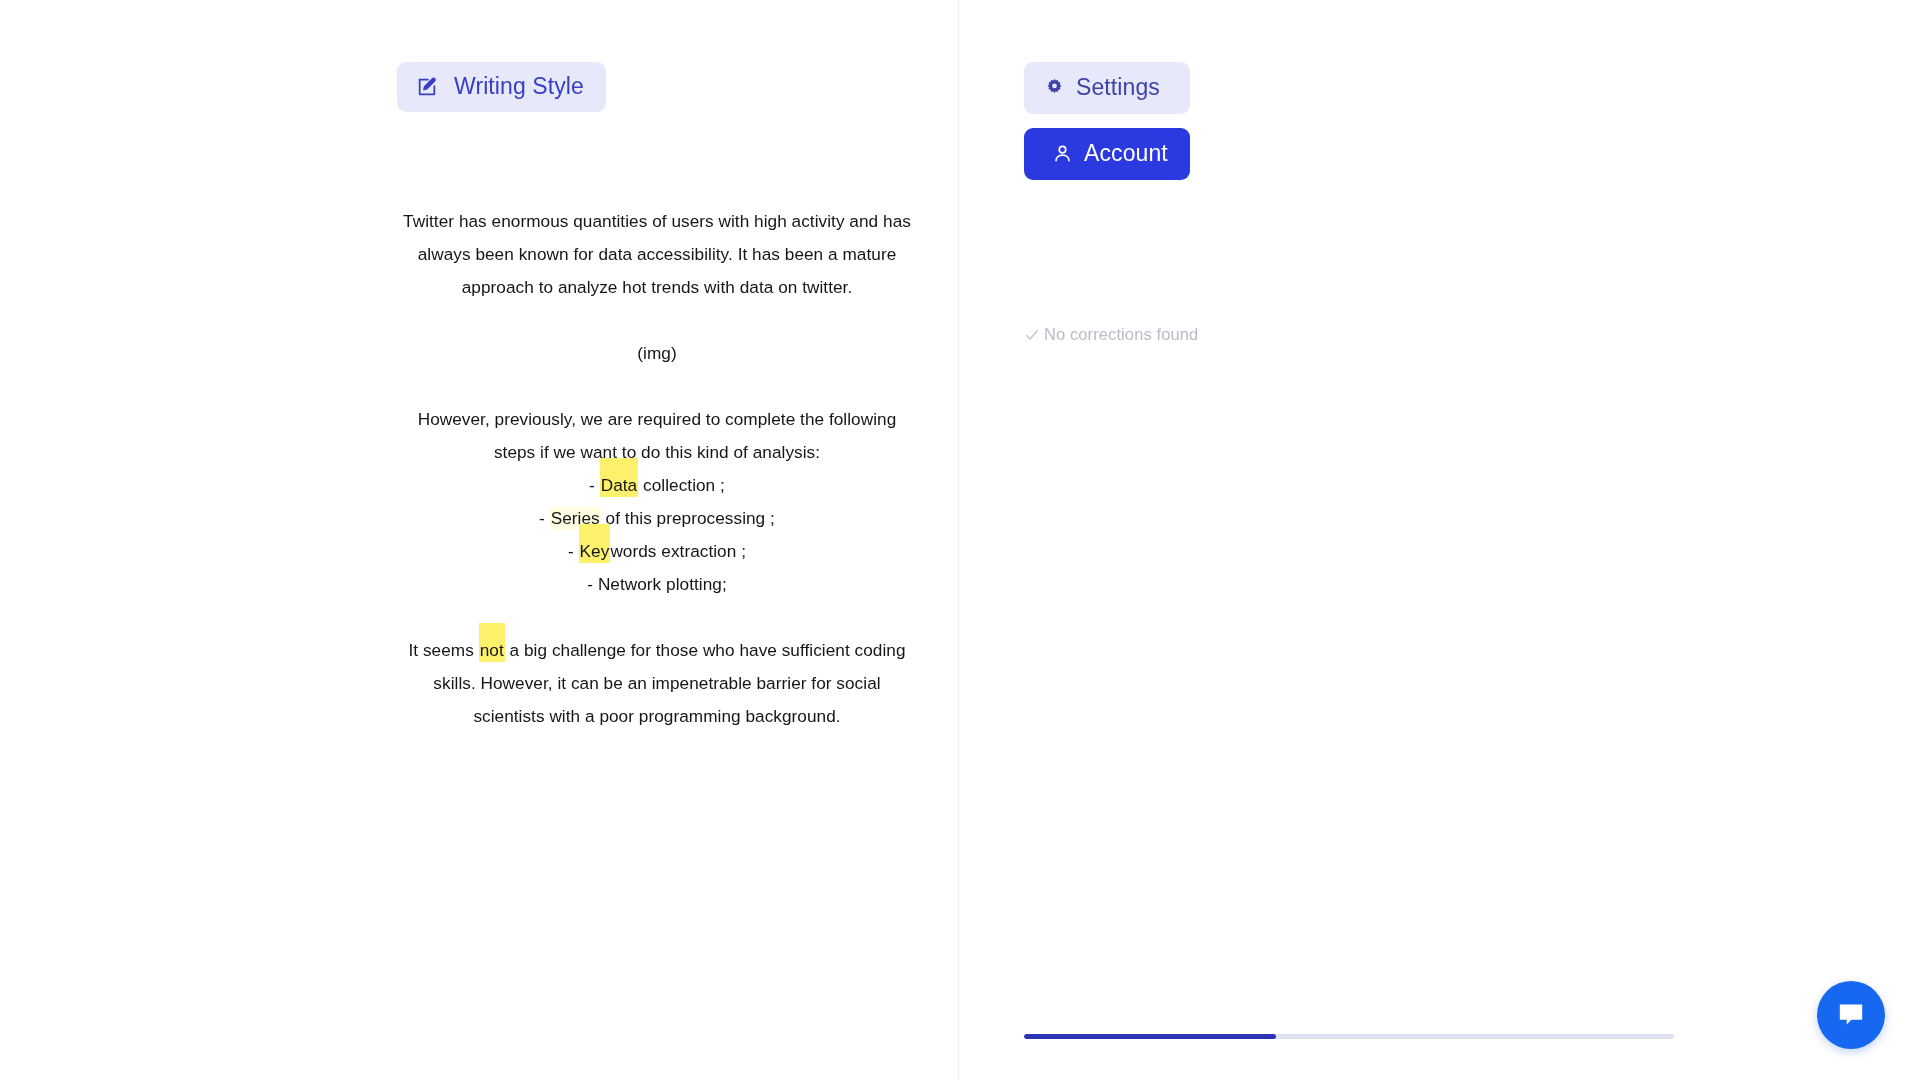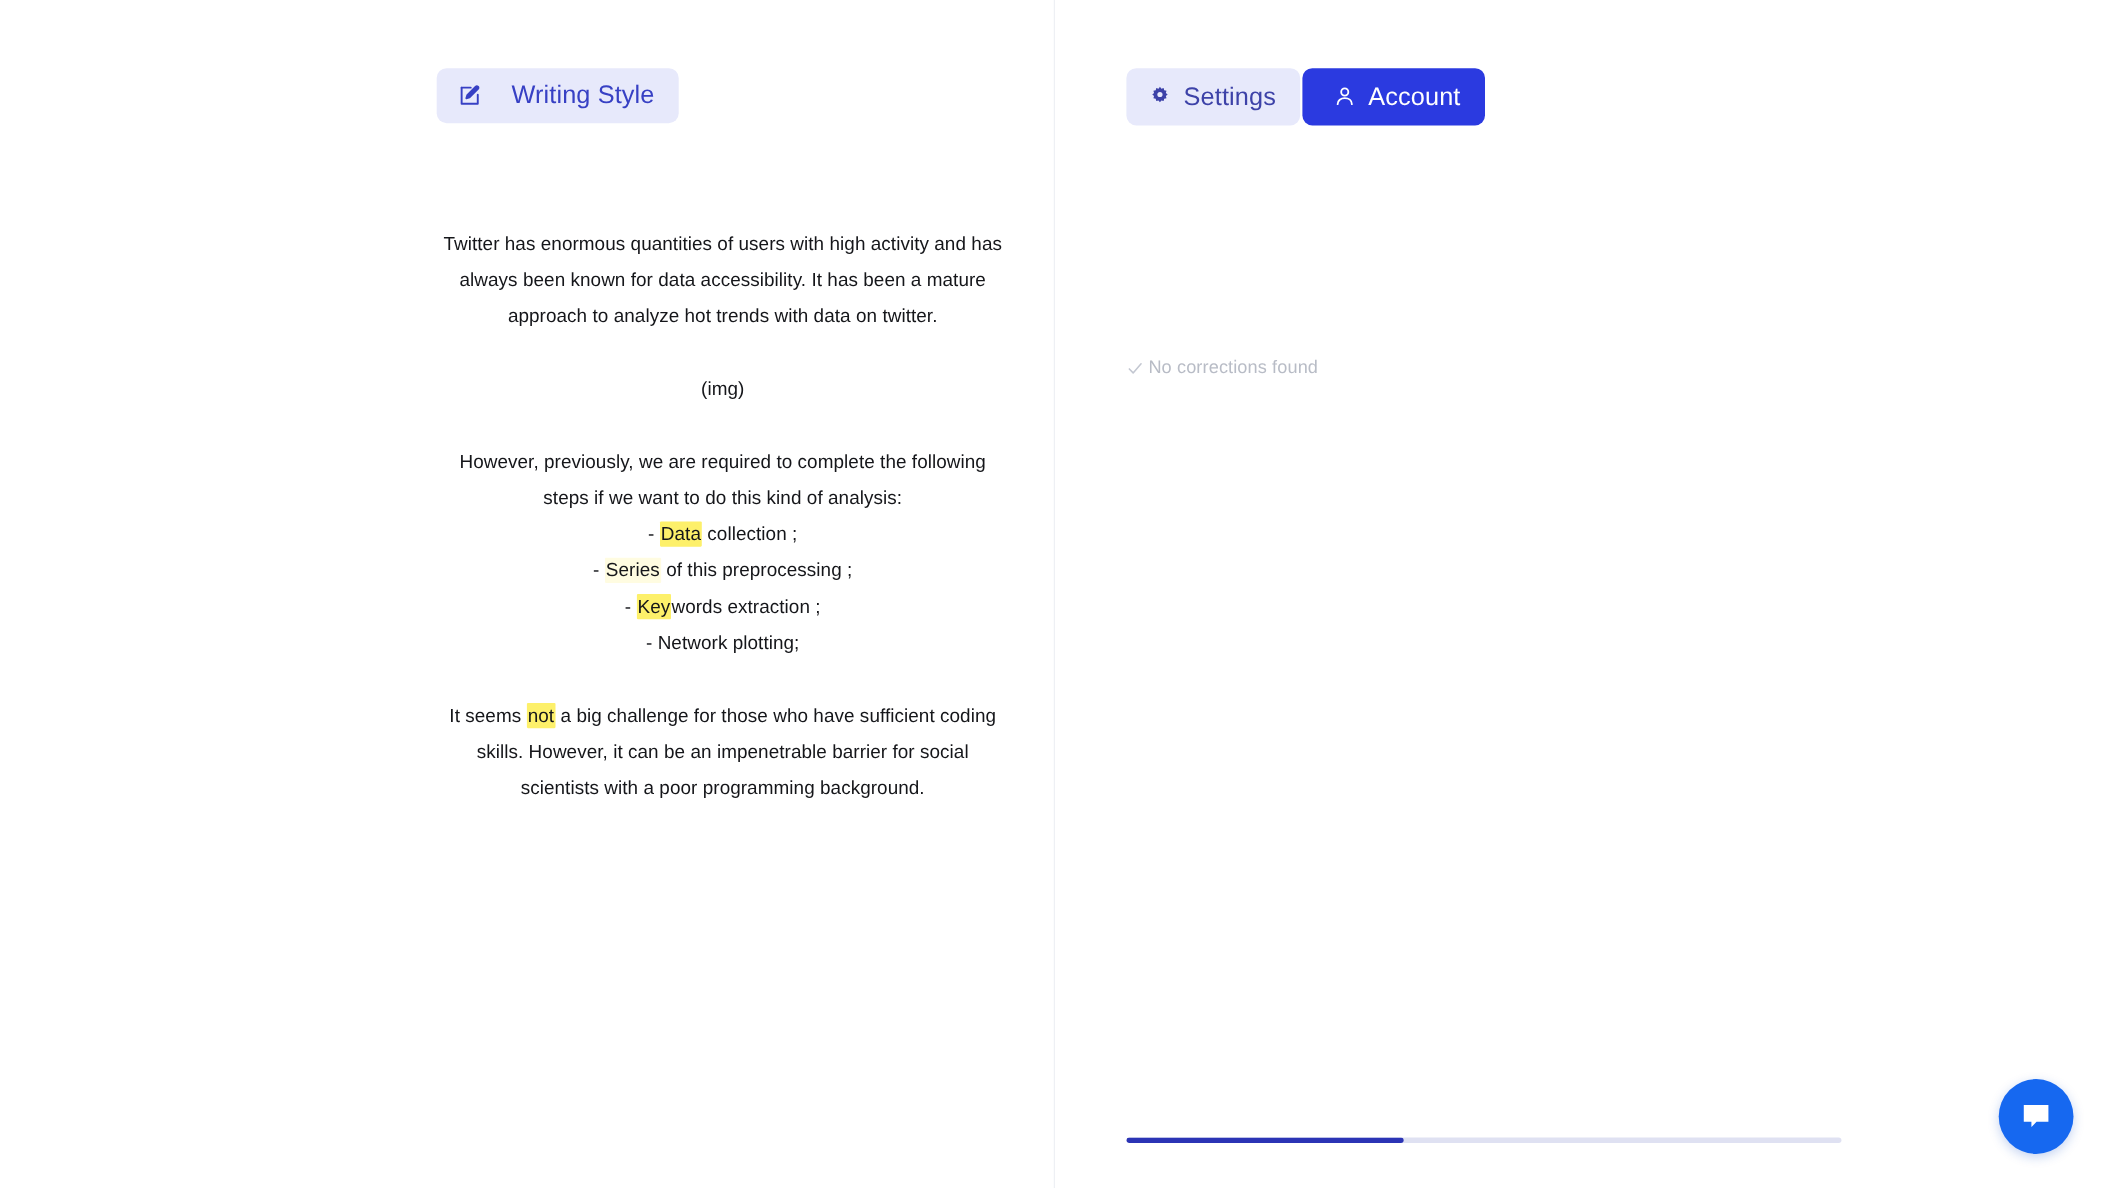--- a/index.html
+++ b/index.html
@@ -41,21 +41,21 @@
 
   .toolbar-left {
     position: absolute;
     left: 397px;
     top: 62px;
   }
 
   .style-chip {
     display: inline-flex;
     align-items: center;
-    gap: 27px;
+    gap: 16px;
     padding: 13px 22px 14px 19px;
     background: #e7e9fb;
     border: none;
     border-radius: 9px;
     cursor: pointer;
     font-family: "Liberation Sans", "DejaVu Sans", sans-serif;
     font-size: 23px;
     color: #3740c4;
     letter-spacing: .1px;
     line-height: 1;
@@ -73,21 +73,21 @@
     color: #15161a;
     line-height: 33px;
     letter-spacing: .05px;
   }
   .doc p { margin: 0; text-align: center; }
   .doc .gap { height: 33px; }
 
   mark.hl {
     background: #fdf06a;
     color: inherit;
-    padding: 1px 1px 2px 1px;
+    padding: 17px 1px 2px 1px;
     border-radius: 1px;
   }
   mark.hl-faint {
     background: rgba(253, 240, 106, .20);
     color: inherit;
     padding: 1px 1px 2px 1px;
     border-radius: 1px;
   }
 
   
@@ -96,21 +96,22 @@
     flex: 1 1 auto;
     height: 1080px;
     background: #ffffff;
   }
 
   .toolbar-right {
     position: absolute;
     left: 65px;
     top: 62px;
     display: flex;
-    gap: 2px;
+    gap: 14px;
+    flex-direction: column;
   }
 
   .btn {
     display: inline-flex;
     align-items: center;
     gap: 11px;
     border: none;
     border-radius: 9px;
     cursor: pointer;
     font-family: "Liberation Sans", "DejaVu Sans", sans-serif;

